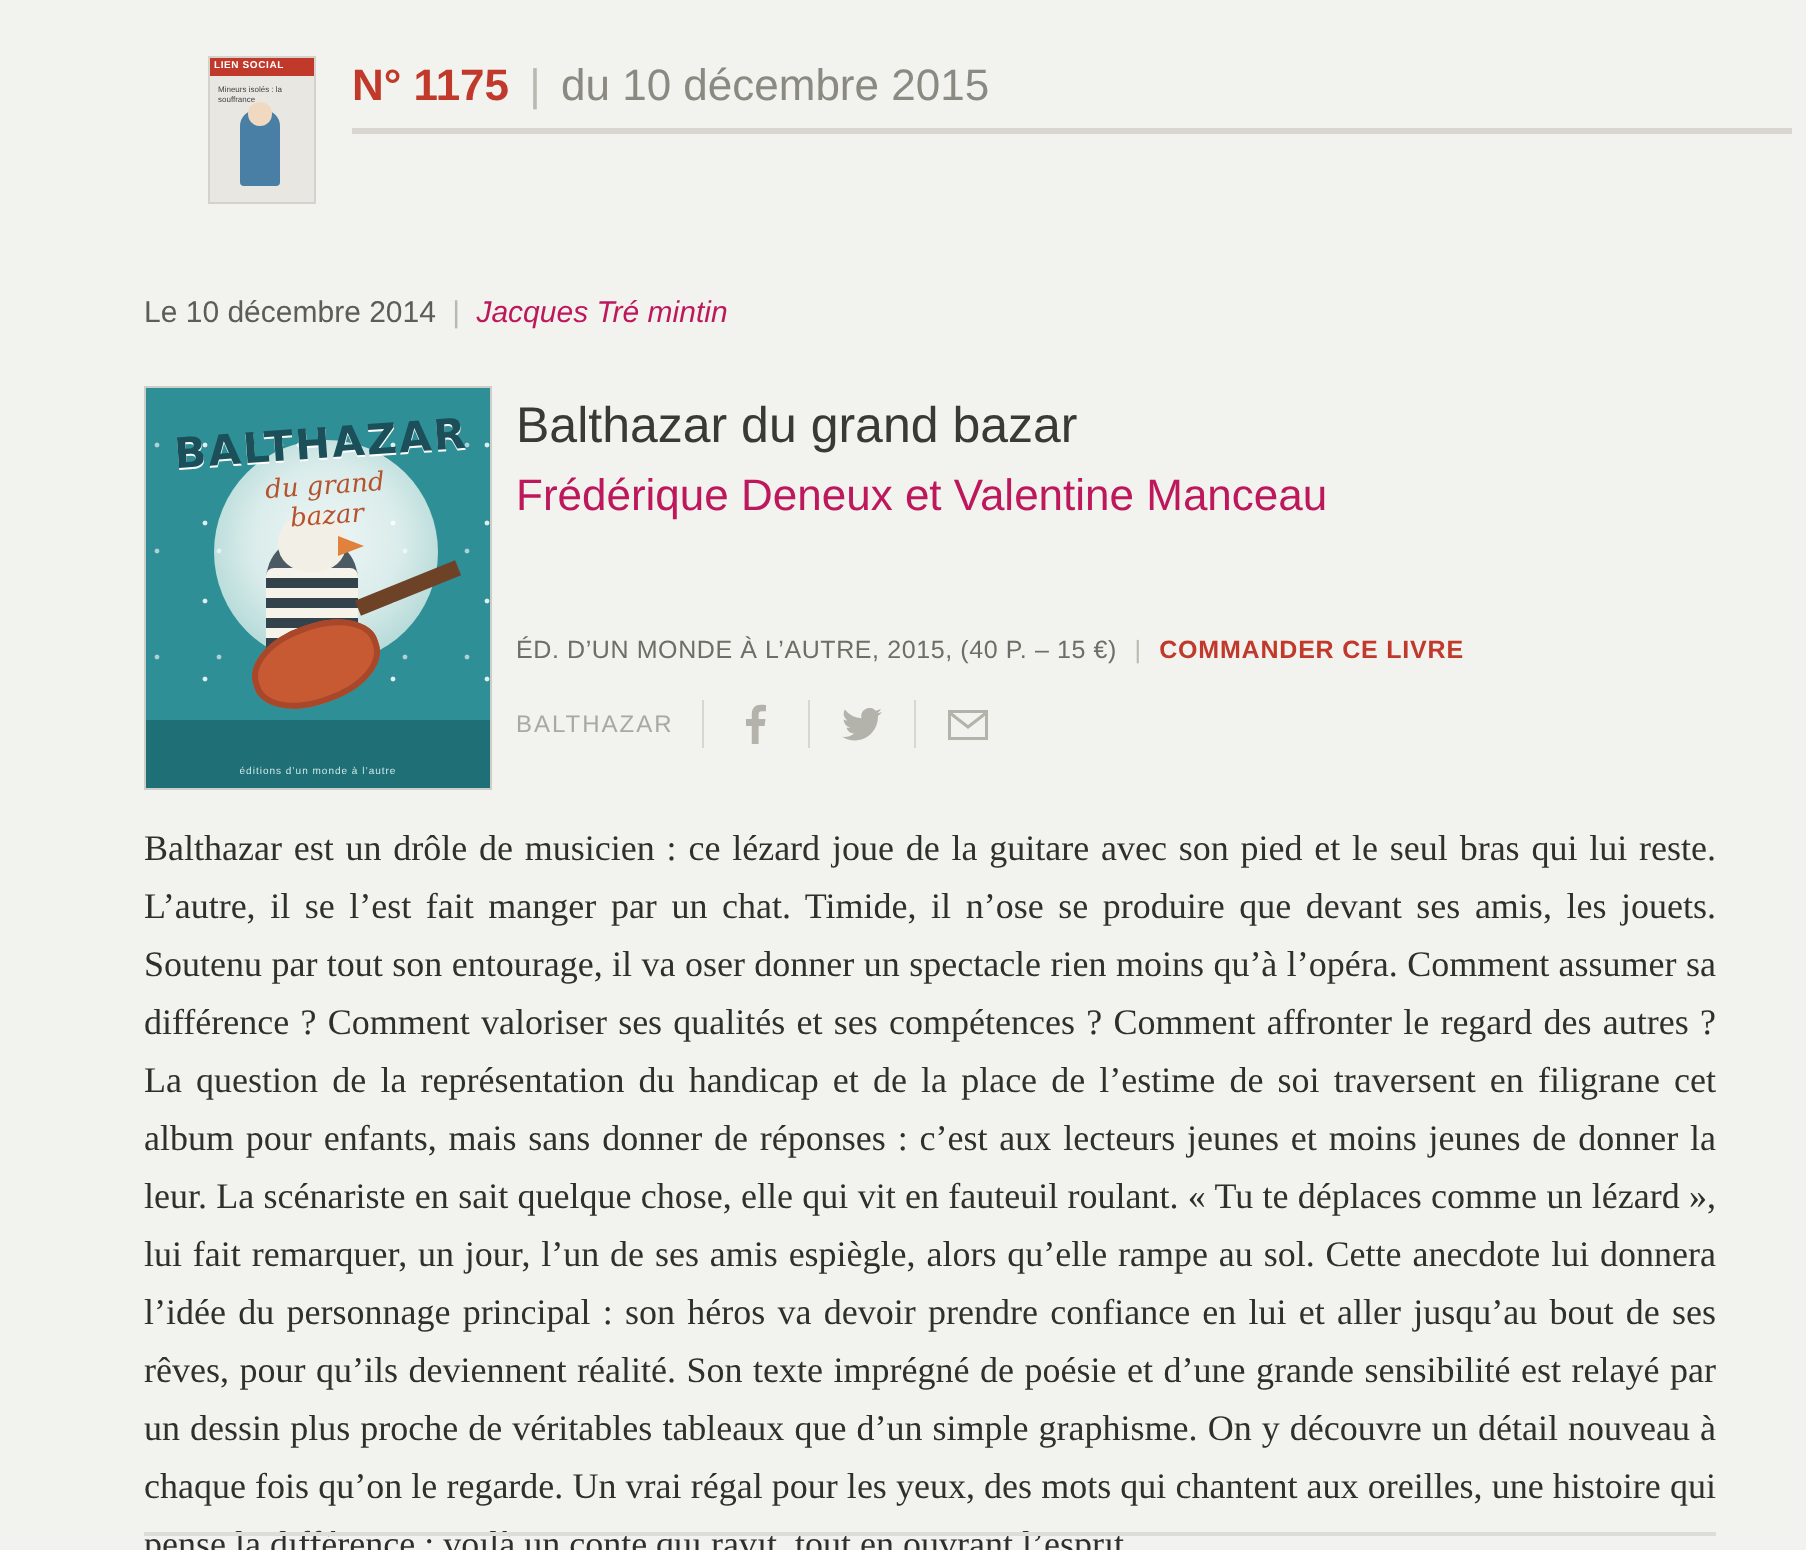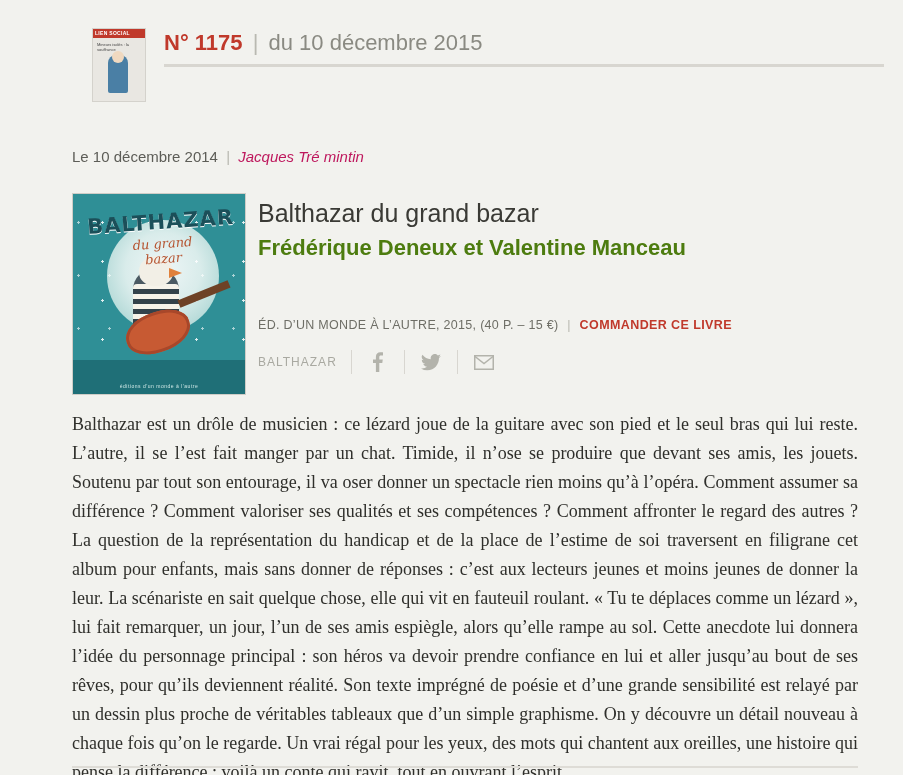--- a/index.html
+++ b/index.html
@@ -20,21 +20,21 @@
     position: absolute;
     left: 0; top: 0;
     width: 903px;
     height: 775px;
     background: #f2f2ee;
   }
 
   
   .masthead {
     position: absolute;
-    left: 68px;
+    left: 80px;
     top: 28px;
     width: 790px;
     padding-left: 24px;
   }
   .mast-row {
     display: flex;
     align-items: flex-start;
   }
   .cover-thumb {
     width: 52px;
@@ -273,24 +273,24 @@
   }
   .book-title {
     font-size: 25px;
     font-weight: normal;
     color: #3a3a35;
     margin: 0;
     line-height: 30px;
   }
   .book-authors {
     font-size: 22px;
-    color: #4d7c0f;
+    color: #be185d;
     margin: 6px 0 0 0;
     line-height: 28px;
-    font-weight: bold;
+    font-weight: normal;
   }
   .book-meta {
     margin-top: 56px;
     font-size: 12.5px;
     letter-spacing: .3px;
     color: #6e6e66;
   }
   .book-meta .msep { color: #b9b9b1; padding: 0 5px; }
   .order-link {
     color: #c0392b;

